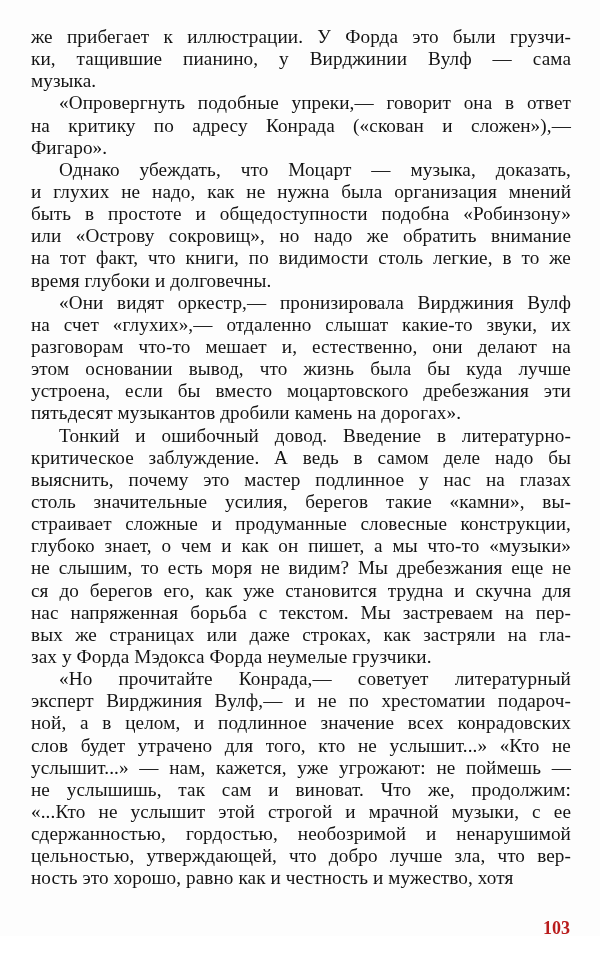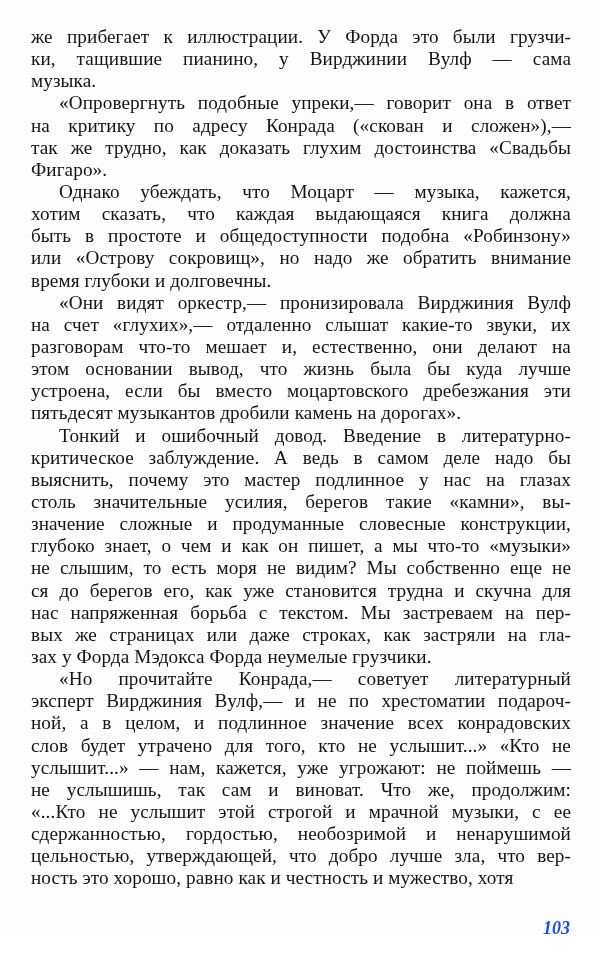--- a/index.html
+++ b/index.html
@@ -17,62 +17,62 @@
   .line {
     display: block; height: 22.15px; white-space: nowrap;
     text-align: justify; text-align-last: justify;
     overflow: visible;
   }
   .line.indent { padding-left: 28px; }
   .line.last { text-align-last: left; }
   .page-number {
     position: absolute; right: 30px; top: 918px;
     font-family: "Liberation Serif", "DejaVu Serif", serif;
-    font-size: 18px; font-weight: bold; color: #1d4ed8; font-style: italic;
+    font-size: 18px; font-weight: bold; color: #b91c1c;
   }
 </style>
 </head>
 <body>
 
 <div class="page">
   <div class="text-block" id="text-block">
       <div>
         <span class="line">же прибегает к иллюстрации. У Форда это были грузчи-</span>
         <span class="line">ки, тащившие пианино, у Вирджинии Вулф — сама</span>
         <span class="line last">музыка.</span>
       </div>
       <div>
         <span class="line indent">«Опровергнуть подобные упреки,— говорит она в ответ</span>
         <span class="line">на критику по адресу Конрада («скован и сложен»),—</span>
-        <span class="line">так же трудно, как доказать глухим достоинства «Свадьбы</span>
         <span class="line last">Фигаро».</span>
       </div>
       <div>
-        <span class="line indent">Однако убеждать, что Моцарт — музыка, кажется,</span>
-        <span class="line">хотим сказать, что каждая выдающаяся книга должна</span>
+        <span class="line indent">Однако убеждать, что Моцарт — музыка, доказать,</span>
+        <span class="line">и глухих не надо, как не нужна была организация мнений</span>
         <span class="line">быть в простоте и общедоступности подобна «Робинзону»</span>
         <span class="line">или «Острову сокровищ», но надо же обратить внимание</span>
+        <span class="line">на тот факт, что книги, по видимости столь легкие, в то же</span>
         <span class="line last">время глубоки и долговечны.</span>
       </div>
       <div>
         <span class="line indent">«Они видят оркестр,— пронизировала Вирджиния Вулф</span>
         <span class="line">на счет «глухих»,— отдаленно слышат какие-то звуки, их</span>
         <span class="line">разговорам что-то мешает и, естественно, они делают на</span>
         <span class="line">этом основании вывод, что жизнь была бы куда лучше</span>
         <span class="line">устроена, если бы вместо моцартовского дребезжания эти</span>
         <span class="line last">пятьдесят музыкантов дробили камень на дорогах».</span>
       </div>
       <div>
         <span class="line indent">Тонкий и ошибочный довод. Введение в литературно-</span>
         <span class="line">критическое заблуждение. А ведь в самом деле надо бы</span>
         <span class="line">выяснить, почему это мастер подлинное у нас на глазах</span>
         <span class="line">столь значительные усилия, берегов такие «камни», вы-</span>
-        <span class="line">значение сложные и продуманные словесные конструкции,</span>
+        <span class="line">страивает сложные и продуманные словесные конструкции,</span>
         <span class="line">глубоко знает, о чем и как он пишет, а мы что-то «музыки»</span>
-        <span class="line">не слышим, то есть моря не видим? Мы собственно еще не</span>
+        <span class="line">не слышим, то есть моря не видим? Мы дребезжания еще не</span>
         <span class="line">ся до берегов его, как уже становится трудна и скучна для</span>
         <span class="line">нас напряженная борьба с текстом. Мы застреваем на пер-</span>
         <span class="line">вых же страницах или даже строках, как застряли на гла-</span>
         <span class="line last">зах у Форда Мэдокса Форда неумелые грузчики.</span>
       </div>
       <div>
         <span class="line indent">«Но прочитайте Конрада,— советует литературный</span>
         <span class="line">эксперт Вирджиния Вулф,— и не по хрестоматии подароч-</span>
         <span class="line">ной, а в целом, и подлинное значение всех конрадовских</span>
         <span class="line">слов будет утрачено для того, кто не услышит...» «Кто не</span>

